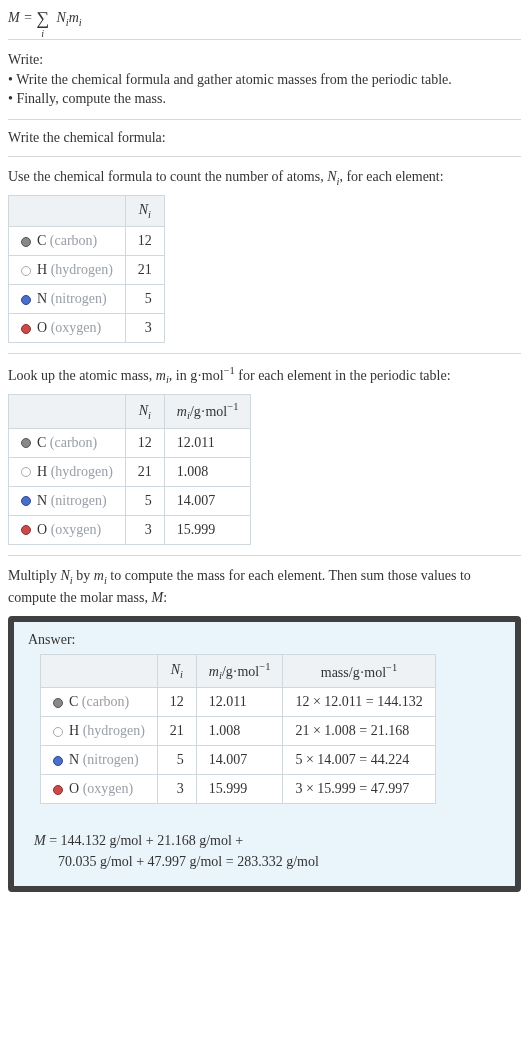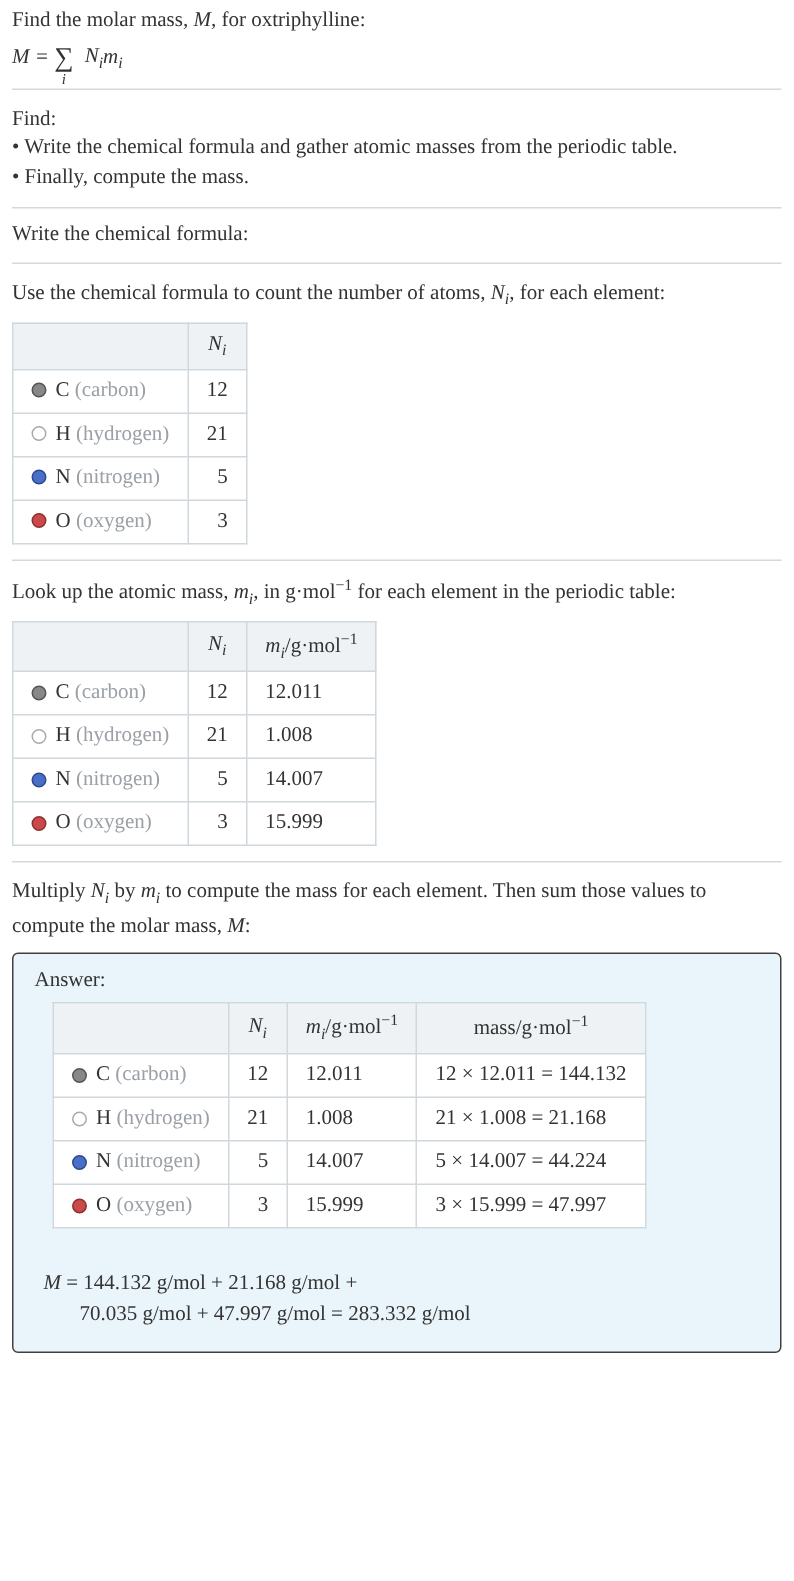--- a/index.html
+++ b/index.html
@@ -52,52 +52,49 @@
       vertical-align: middle;
     }
     .swatch.gray { background: #888; border-color: #555; }
     .swatch.white { background: #fff; border-color: #aaa; }
     .swatch.blue { background: #4a6fc9; border-color: #2d4a90; }
     .swatch.red { background: #c94a4a; border-color: #903030; }
     .elname { color: #9aa0a6; }
     .header-i { font-style: italic; }
     .answer-block {
       background: #eaf4fb;
-      border: 1px solid #404040;
+      border: 6px solid #404040;
       border-radius: 4px;
       padding: 10px 14px 14px;
       margin-top: 6px;
     }
     .answer-title { margin-bottom: 6px; }
     .answer-block table {
       background: #fff;
     }
     .answer-block th, .answer-block td {
       border: 1px solid #cfd8dc;
     }
     .final-m { margin-top: 26px; line-height: 1.5; padding-left: 6px; }
     .indent2 { padding-left: 24px; }
   </style>
 </head>
 <body>
 
 <div class="section">
-  <div class="intro-line">
-    <span>Find the molar mass, </span><span class="header-i">M</span><span>, for oxtriphylline:</span>
-  </div>
   <div class="formula-line">
     <span>M</span><span> = </span><span style="position:relative; display:inline-block; vertical-align:middle; text-align:center;"><span style="font-size:18px;">∑</span><span style="position:absolute; left:0; right:0; bottom:-10px; font-size:10px; font-style:italic;">i</span></span>
     <span style="margin-left:4px;">N</span><span class="sub">i</span><span>m</span><span class="sub">i</span>
   </div>
 </div>
 
 <hr class="hr">
 
 <div class="section">
-  <div class="plan-title">Find:</div>
+  <div class="plan-title">Write:</div>
   <div class="plan-item">• Write the chemical formula and gather atomic masses from the periodic table.</div>
   <div class="plan-item">• Finally, compute the mass.</div>
 </div>
 
 <hr class="hr">
 
 <div class="section">
   <div>Write the chemical formula:</div>
 </div>
 

